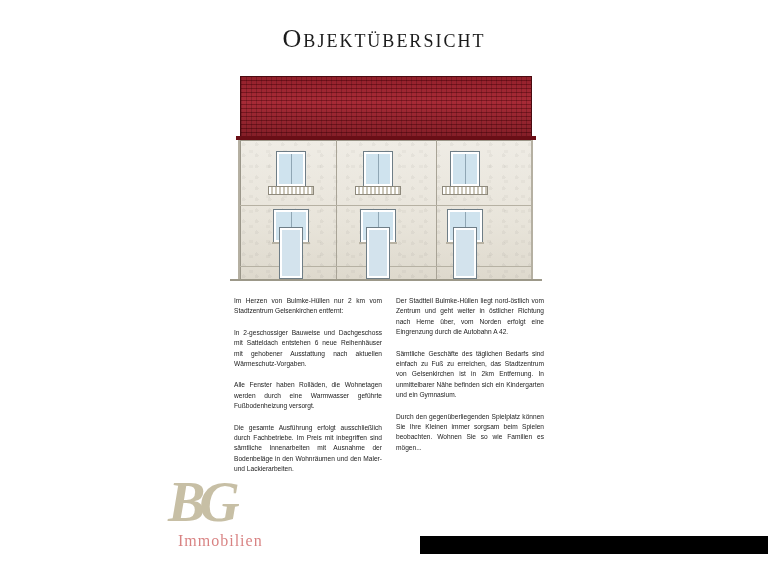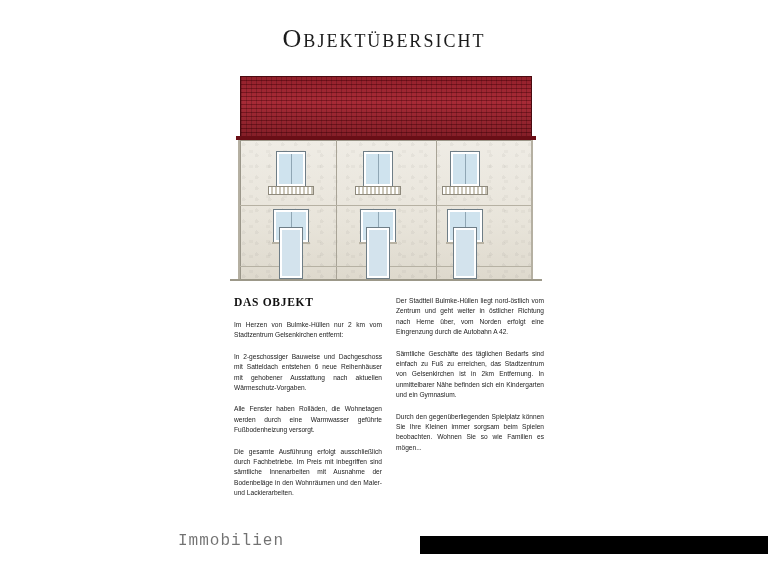--- a/index.html
+++ b/index.html
@@ -197,23 +197,23 @@
     font-size: 56px;
     color: #9a8b5c;
     letter-spacing: -6px;
     font-style: italic;
     font-weight: bold;
   }
   .wm-text {
     position: absolute;
     left: 18px;
     top: 62px;
-    font-family: Liberation Mono, monospace;
+    font-family: Liberation Serif, serif;
     font-size: 16px;
-    color: #000000;
+    color: #b91c1c;
     letter-spacing: 1px;
   }
   
   .bottom-bar {
     position: absolute;
     left: 420px;
     top: 536px;
     width: 348px;
     height: 18px;
     background: #000000;
@@ -276,33 +276,33 @@
     <div class="door" style="left:151px; top:158px; width:22px; height:50px;"></div>
     <div class="door" style="left:238px; top:158px; width:22px; height:50px;"></div>
 
     <div class="downpipe" style="left:22px; top:70px; height:140px;"></div>
     <div class="downpipe" style="left:315px; top:70px; height:140px;"></div>
 
     <div class="ground"></div>
   </div>
 
   <div class="col col-left">
-    <h2>Das Objekt</h2>
     <p>Im Herzen von Bulmke-Hüllen nur 2 km vom Stadtzentrum Gelsenkirchen entfernt:</p>
     <p>In 2-geschossiger Bauweise und Dachgeschoss mit Satteldach entstehen 6 neue Reihenhäuser mit gehobener Ausstattung nach aktuellen Wärmeschutz-Vorgaben.</p>
     <p>Alle Fenster haben Rolläden, die Wohnetagen werden durch eine Warmwasser geführte Fußbodenheizung versorgt.</p>
     <p>Die gesamte Ausführung erfolgt ausschließlich durch Fachbetriebe. Im Preis mit inbegriffen sind sämtliche Innenarbeiten mit Ausnahme der Bodenbeläge in den Wohnräumen und den Maler- und Lackierarbeiten.</p>
   </div>
 
   <div class="col col-right">
     <p>Der Stadtteil Bulmke-Hüllen liegt nord-östlich vom Zentrum und geht weiter in östlicher Richtung nach Herne über, vom Norden erfolgt eine Eingrenzung durch die Autobahn A 42.</p>
     <p>Sämtliche Geschäfte des täglichen Bedarfs sind einfach zu Fuß zu erreichen, das Stadtzentrum von Gelsenkirchen ist in 2km Entfernung. In unmittelbarer Nähe befinden sich ein Kindergarten und ein Gymnasium.</p>
     <p>Durch den gegenüberliegenden Spielplatz können Sie Ihre Kleinen immer sorgsam beim Spielen beobachten. Wohnen Sie so wie Familien es mögen...</p>
   </div>
 
   <div class="watermark">
+    <div class="wm-mark">BG</div>
     <div class="wm-text">Immobilien</div>
   </div>
 
   <div class="bottom-bar"></div>
   <div class="bottom-strip"></div>
   <div class="edge-left"></div>
 </div>
 
 </body></html>

